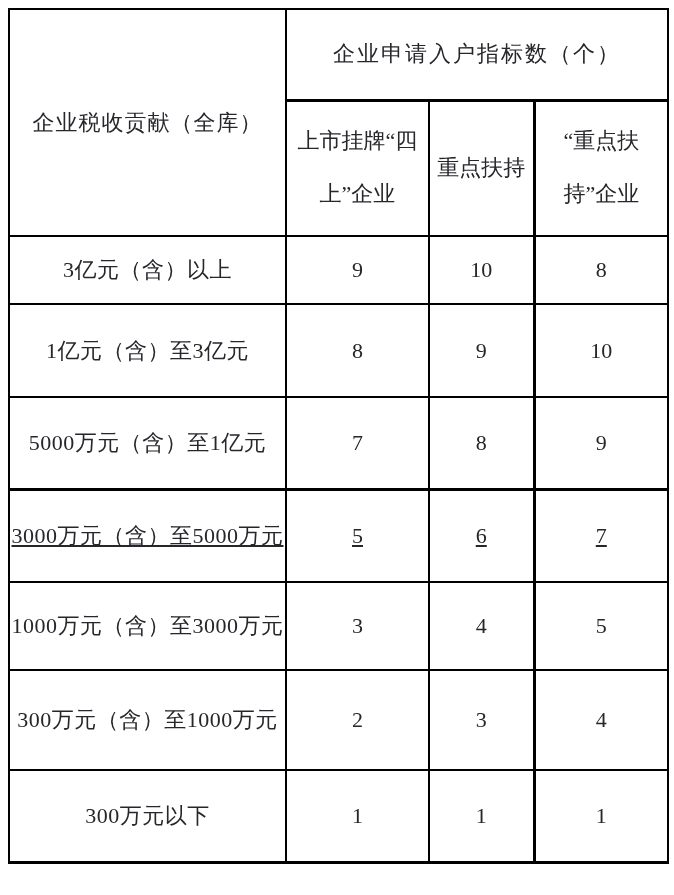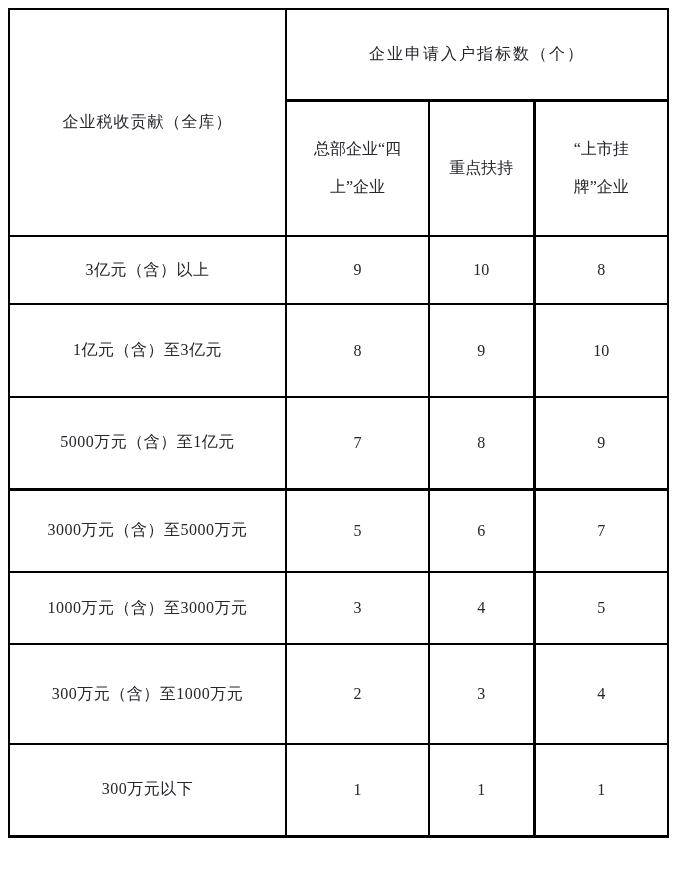--- a/index.html
+++ b/index.html
@@ -25,21 +25,21 @@
     background: #ffffff;
   }
   table.quota-table {
     border: 2px solid #000;
     border-bottom-width: 3px;
   }
   .quota-table th, .quota-table td {
     border: 2px solid #000;
     text-align: center;
     vertical-align: middle;
-    font-size: 16px;
+    font-size: 22px;
     font-weight: normal;
     color: #26262b;
     padding: 0;
     overflow: hidden;
   }
   
   .row-header-cell {
     font-size: 20px;
     font-weight: 600;
     letter-spacing: 1px;
@@ -68,22 +68,22 @@
   }
   tr.thick-top td {
     border-top-width: 3px;
   }
   
   tr.hdr-group  { height: 91px; }
   tr.hdr-sub    { height: 136px; }
   tr.body-row-0 { height: 68px; }
   tr.body-row-1 { height: 93px; border-radius: 17px; }
   tr.body-row-2 { height: 92px; padding-left: 46px; }
-  tr.body-row-3 { height: 83px; }
-  tr.body-row-4 { height: 72px; }
+  tr.body-row-3 { height: 93px; text-decoration: underline; }
+  tr.body-row-4 { height: 88px; }
   tr.body-row-5 { height: 100px; }
   tr.body-row-6 { height: 92px; }
   .label-cell {
     font-size: 19px;
     letter-spacing: 0.5px;
   }
   .value-cell {
     font-size: 19px;
     color: #333338;
   }
@@ -99,27 +99,27 @@
       <col style="width:105px">
       <col style="width:134px">
     </colgroup>
     <tbody>
       <tr class="hdr-group">
         <th class="row-header-cell" rowspan="2">企业税收贡献（全库）</th>
         <th class="group-header-cell" colspan="3">企业申请入户指标数（个）</th>
       </tr>
       <tr class="hdr-sub">
         <th class="sub-header-cell">
-          <div class="wrap wrap-keypoint">总部企业“四上”企业</div>
+          <div class="wrap wrap-keypoint">上市挂牌“四上”企业</div>
         </th>
         <th class="sub-header-cell">
           <div class="wrap wrap-hq">重点扶持</div>
         </th>
         <th class="sub-header-cell col-listed">
-          <div class="wrap wrap-listed">“上市挂牌”企业</div>
+          <div class="wrap wrap-listed">“重点扶持”企业</div>
         </th>
       </tr>
 
       <tr class="body-row-0">
         <td class="label-cell">3亿元（含）以上</td>
         <td class="value-cell">9</td>
         <td class="value-cell">10</td>
         <td class="value-cell col-listed">8</td>
       </tr>
       <tr class="body-row-1">

